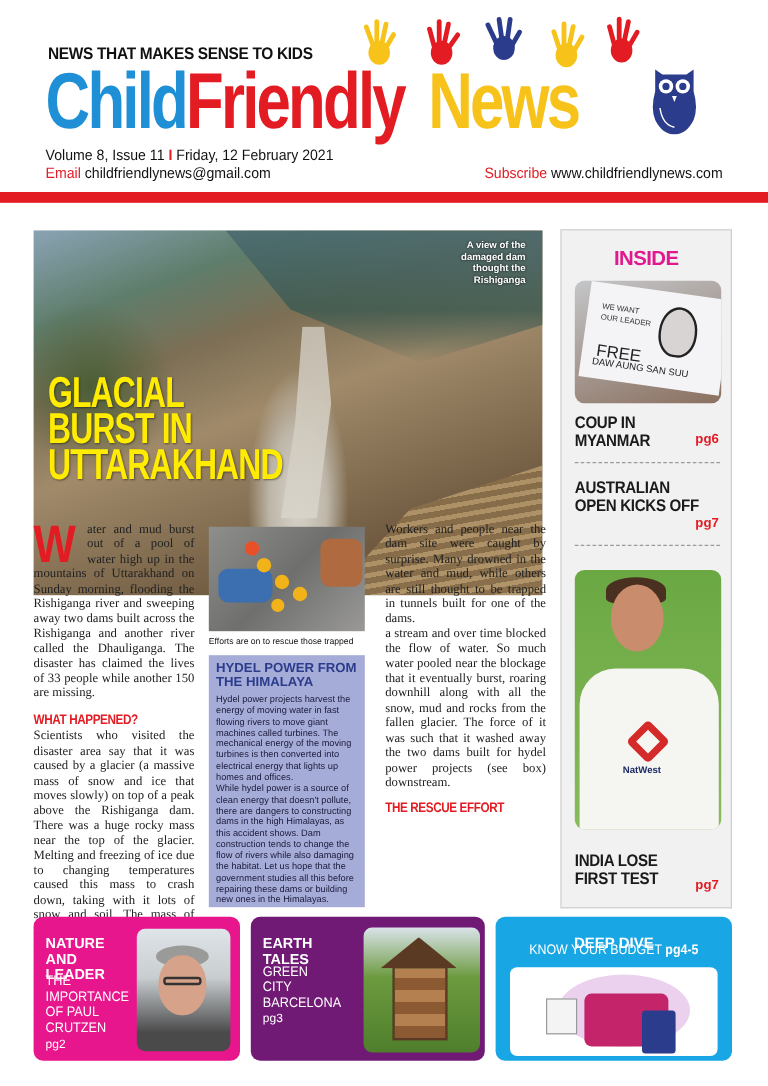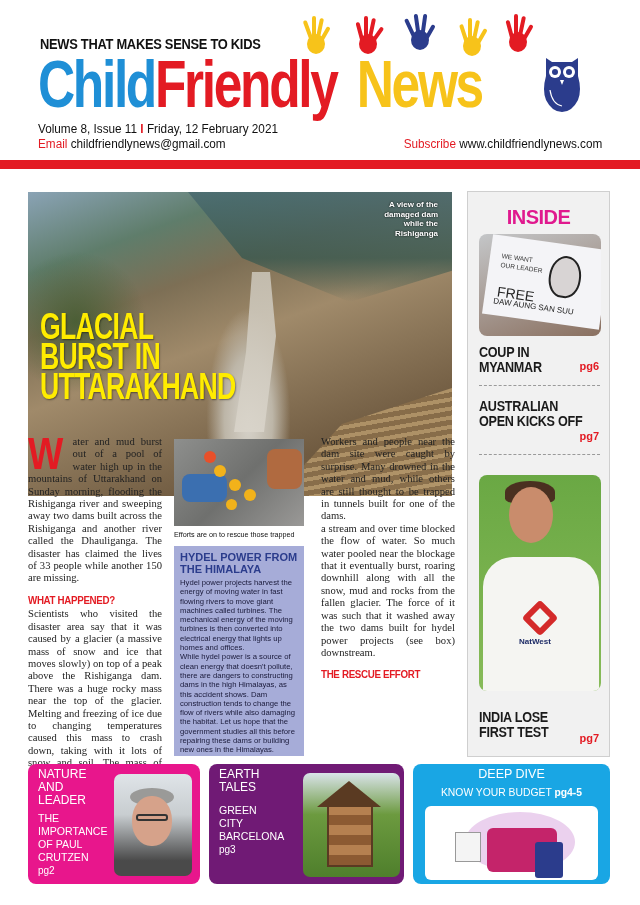--- a/index.html
+++ b/index.html
@@ -51,21 +51,21 @@
   .photo2 .jacket { position: absolute; left: 8px; top: 35px; width: 45px; height: 28px; background: #3b6fb0; border-radius: 8px; }
   .photo2 .jacket2 { position: absolute; right: 2px; top: 10px; width: 35px; height: 40px; background: #b06a40; border-radius: 8px; }
   .photo-caption { position: absolute; left: 174px; top: 530px; font-size: 7.2px; color: #111; }
 
   .hydel { position: absolute; left: 174px; top: 546px; width: 130px; height: 210px; background: #a6acd8; padding: 6px 5px 0 6px; }
   .hydel h3 { font-size: 11px; line-height: 11.5px; font-weight: bold; color: #2b3c8c; margin-bottom: 3px; }
   .hydel p { font-size: 7.7px; line-height: 9.3px; color: #1a1a3a; }
 
   
   .inside { position: absolute; left: 467px; top: 191px; width: 143px; height: 566px; background: #f1f1f1; border: 1.5px solid #cfcfcf; }
-  .inside-title { position: absolute; left: 0; top: 14px; width: 100%; text-align: center; font-weight: bold; color: #e0198e; font-size: 20px; letter-spacing: -0.5px; }
+  .inside-title { position: absolute; left: 0; top: 14px; width: 100%; text-align: center; font-weight: bold; color: #e0198e; font-size: 17px; letter-spacing: -0.5px; }
   .thumb1 { position: absolute; left: 11px; top: 42px; width: 122px; height: 102px; border-radius: 8px; overflow: hidden; background: linear-gradient(160deg, #c4c6c8, #8a7060); }
   .thumb1 .sign { position: absolute; left: 8px; top: 8px; width: 118px; height: 80px; background: #f4f4f7; transform: rotate(8deg); }
   .thumb1 .t1 { position: absolute; left: 22px; top: 20px; font-size: 6.5px; color: #333; transform: rotate(8deg); line-height: 9px; }
   .thumb1 .t2 { position: absolute; left: 18px; top: 52px; font-size: 14px; color: #222; transform: rotate(8deg); }
   .thumb1 .t3 { position: absolute; left: 14px; top: 68px; font-size: 8px; color: #222; transform: rotate(8deg); white-space: nowrap; }
   .thumb1 .face { position: absolute; left: 70px; top: 22px; width: 32px; height: 42px; border-radius: 50% 50% 45% 45%; background: #d8d4d4; border: 2px solid #222; transform: rotate(8deg); }
   .story-title { position: absolute; left: 11px; font-weight: bold; font-size: 14px; line-height: 15px; color: #1a1a1a; letter-spacing: -0.3px; transform: scaleX(0.9); transform-origin: left; white-space: nowrap; }
   .pg { position: absolute; right: 10px; font-weight: bold; color: #e31b23; font-size: 11px; }
   .dash { position: absolute; left: 11px; width: 121px; border-top: 1px dashed #9a9a9a; }
   .thumb2 { position: absolute; left: 11px; top: 283px; width: 122px; height: 216px; border-radius: 8px; overflow: hidden; background: linear-gradient(180deg, #6aa844 0%, #7bb34f 60%, #88bb5a 100%); padding-left: 32px; }
@@ -73,21 +73,21 @@
   .thumb2 .head { position: absolute; left: 30px; top: 12px; width: 44px; height: 56px; border-radius: 50%; background: #c98c6c; }
   .thumb2 .hair { position: absolute; left: 26px; top: 6px; width: 50px; height: 22px; border-radius: 50% 50% 20% 20%; background: #4a3020; }
   .thumb2 .logo { position: absolute; left: 48px; top: 130px; width: 26px; height: 26px; border: 6px solid #d42a2a; border-radius: 4px; transform: rotate(45deg); }
   .thumb2 .nw { position: absolute; left: 40px; top: 162px; font-size: 8px; color: #1d2b66; font-weight: bold; }
 
   
   .card { position: absolute; top: 764px; height: 120px; border-radius: 8px; overflow: hidden; }
   .card1 { left: 28px; width: 172px; background: #e8168c; }
   .card2 { left: 209px; width: 195px; background: #701a75; }
   .card3 { left: 413px; width: 197px; background: #19a6e4; }
-  .card .cat { position: absolute; left: 10px; top: 4px; color: #fff; font-weight: normal; font-size: 12px; line-height: 13px; }
+  .card .cat { position: absolute; left: 10px; top: 16px; color: #fff; font-weight: bold; font-size: 12px; line-height: 13px; }
   .card .sub { position: absolute; left: 10px; color: #fff; font-size: 11.5px; line-height: 13px; transform: scaleX(0.92); transform-origin: left; }
   .card .pgw { position: absolute; left: 10px; color: #fff; font-weight: normal; font-size: 10px; }
   .card1 .img { position: absolute; left: 86px; top: 10px; width: 78px; height: 102px; border-radius: 7px; background: linear-gradient(180deg, #dfe4e8 0%, #c8cdd0 40%, #4a4a4a 85%); overflow: hidden; }
   .card1 .img .fc { position: absolute; left: 18px; top: 22px; width: 40px; height: 50px; border-radius: 48%; background: #d6a28a; }
   .card1 .img .hr { position: absolute; left: 16px; top: 14px; width: 44px; height: 18px; border-radius: 50%; background: #9a9a98; }
   .card1 .img .gl { position: absolute; left: 22px; top: 40px; width: 32px; height: 7px; border: 2px solid #333; border-radius: 3px; }
   .card2 .img { position: absolute; left: 94px; top: 9px; width: 97px; height: 104px; border-radius: 7px; background: linear-gradient(180deg, #d9e3e9 0%, #6c9a3f 40%, #4f7f2c 100%); overflow: hidden; }
   .card2 .img .roof { position: absolute; left: 14px; top: 8px; width: 64px; height: 26px; background: #5a3a22; clip-path: polygon(50% 0, 100% 100%, 0 100%); }
   .card2 .img .box { position: absolute; left: 24px; top: 32px; width: 46px; height: 62px; background: repeating-linear-gradient(0deg, #8c5a32 0 10px, #b58050 10px 20px); border: 2px solid #5a3a22; }
   .card3 .cat { left: 0; width: 100%; text-align: center; font-size: 12.5px; }
@@ -174,21 +174,21 @@
 <div class="redbar"></div>
 
 <div class="hero">
   <div class="mtn1"></div>
   <div class="trees"></div>
   <div class="terr"></div>
   <div class="river"></div>
   <div class="hero-caption">
     <div>A view of the</div>
     <div>damaged dam</div>
-    <div>while the</div>
+    <div>thought the</div>
     <div>Rishiganga</div>
   </div>
   <div class="headline">
     <span>GLACIAL</span>
     <span>BURST IN</span>
     <span>UTTARAKHAND</span>
   </div>
 </div>
 
 <div class="col col1">

